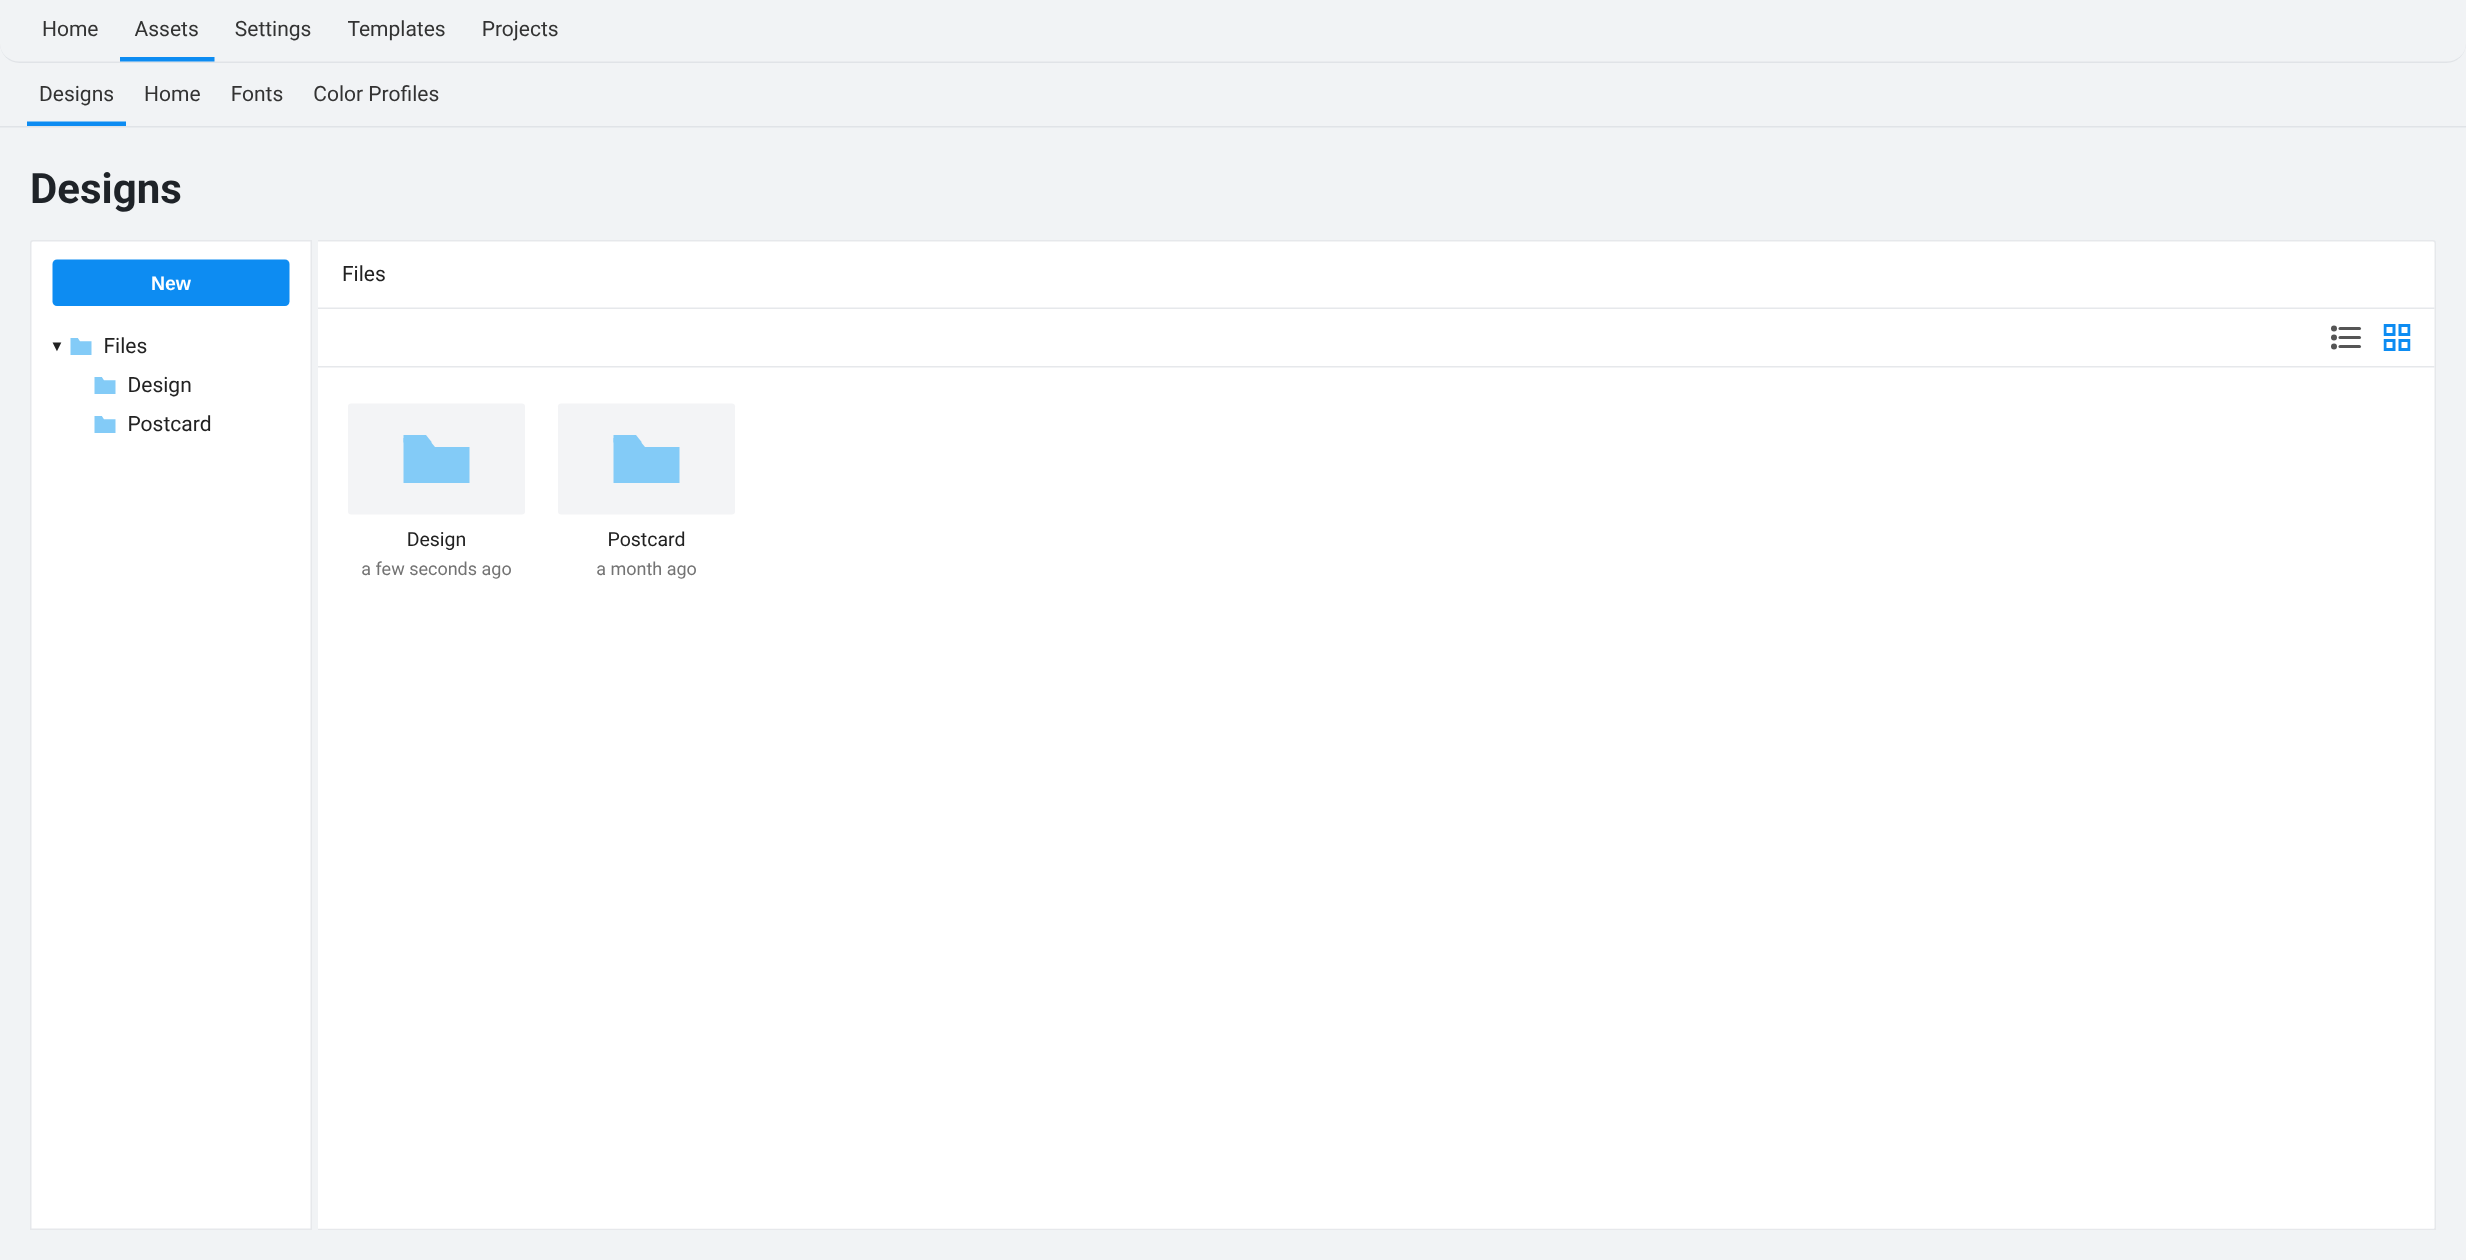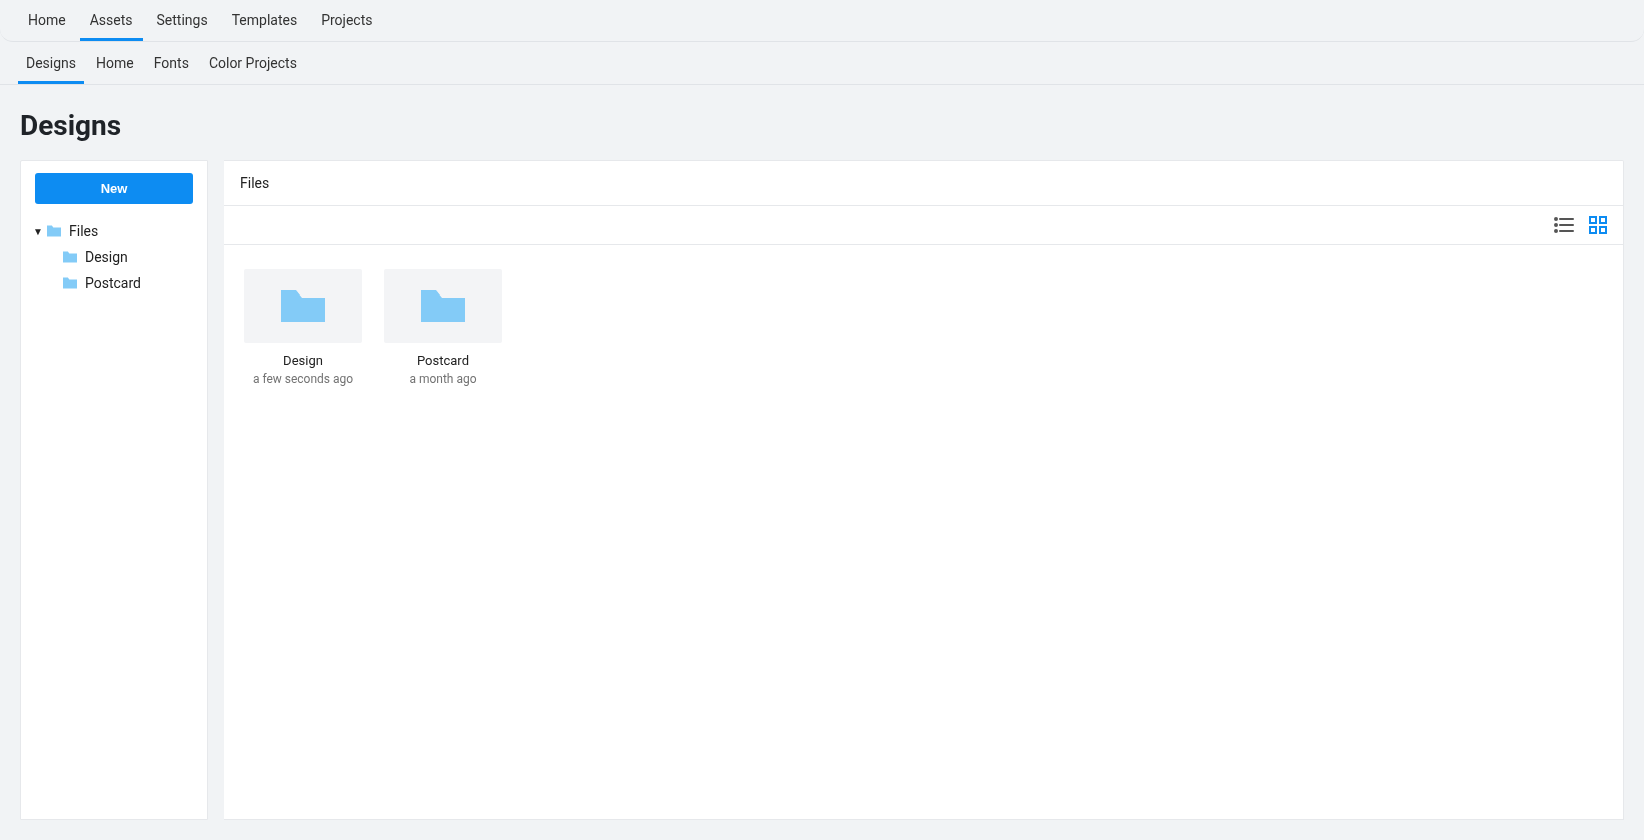--- a/index.html
+++ b/index.html
@@ -57,21 +57,21 @@
   .page-title {
     font-size: 28px;
     font-weight: 700;
     color: #1f2328;
     padding: 24px 20px 18px;
   }
   
   .layout {
     display: flex;
     padding: 0 20px;
-    gap: 16px;
+    gap: 4px;
   }
   .sidebar {
     width: 188px;
     background: #fff;
     border: 1px solid #e6e8eb;
     border-radius: 2px 0 0 0;
     padding: 12px 8px;
     min-height: 660px;
   }
   .new-btn {
@@ -177,21 +177,21 @@
   <div class="topnav-item active">Assets</div>
   <div class="topnav-item">Settings</div>
   <div class="topnav-item">Templates</div>
   <div class="topnav-item">Projects</div>
 </div>
 
 <div class="subnav">
   <div class="subnav-item active">Designs</div>
   <div class="subnav-item">Home</div>
   <div class="subnav-item">Fonts</div>
-  <div class="subnav-item">Color Projects</div>
+  <div class="subnav-item">Color Profiles</div>
 </div>
 
 <h1 class="page-title">Designs</h1>
 
 <div class="layout">
 
   <div class="sidebar">
     <button class="new-btn">New</button>
     <div class="tree">
       <div class="tree-row">

